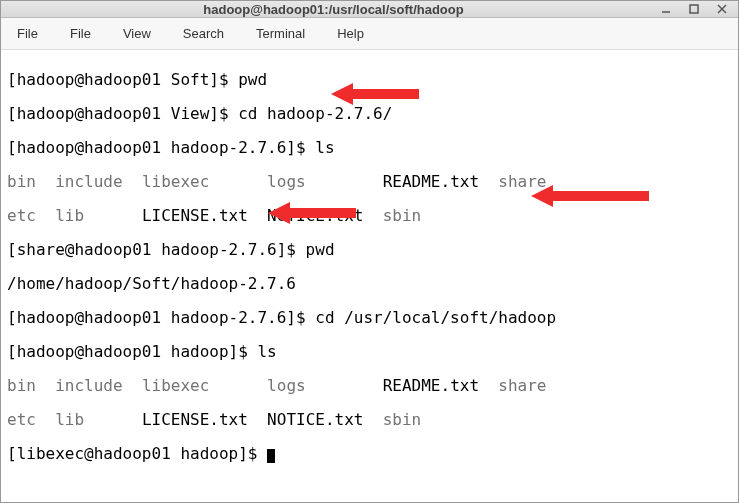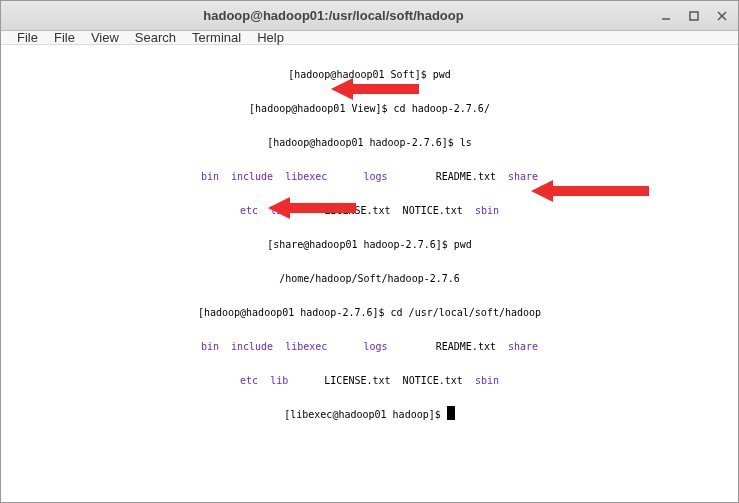--- a/index.html
+++ b/index.html
@@ -1,26 +1,26 @@
 <!DOCTYPE html>
 <html><head>
 <meta charset="utf-8">
 <style>
 * { margin: 0; padding: 0; box-sizing: border-box; }
 body { font-family: sans-serif; background: #f0f0f0; width: 739px; height: 503px; overflow: hidden; }
 .window { width: 739px; height: 503px; background: #fff; border: 1px solid #999; display: flex; flex-direction: column; position: relative; }
-.titlebar { height: 30px; background: linear-gradient(#e8e8e8,#d8d8d8); display: flex; align-items: center; border-bottom: 1px solid #bbb; padding: 0 8px; }
+.titlebar { height: 17px; background: linear-gradient(#e8e8e8,#d8d8d8); display: flex; align-items: center; border-bottom: 1px solid #bbb; padding: 0 8px; }
 .title { flex: 1; text-align: center; font-size: 13px; font-weight: bold; color: #444; }
 .winbtns { display: flex; gap: 12px; }
 .winbtn { width: 16px; height: 16px; display: flex; align-items: center; justify-content: center; font-size: 12px; color: #555; cursor: pointer; }
-.menubar { height: 14px; display: flex; align-items: center; padding: 0 8px; gap: 0; border-bottom: 1px solid #ddd; background: #f7f7f7; }
+.menubar { height: 32px; display: flex; align-items: center; padding: 0 8px; gap: 16px; border-bottom: 1px solid #ddd; background: #f7f7f7; }
 .menuitem { padding: 3px 8px; font-size: 13px; color: #333; cursor: pointer; }
-.terminal { flex: 1; background: #fff; padding: 4px 6px; font-family: "DejaVu Sans Mono","Courier New",monospace; font-size: 10px; line-height: 17px; color: #000; white-space: pre; overflow: hidden; position: relative; text-align: center; }
+.terminal { flex: 1; background: #fff; padding: 4px 6px; font-family: "DejaVu Sans Mono","Courier New",monospace; font-size: 16px; line-height: 17px; color: #000; white-space: pre; overflow: hidden; position: relative; }
 .line { white-space: pre; }
-.blue { color: #6d28d9; }
+.blue { color: #737373; }
 .cursor { display: inline-block; width: 8px; height: 14px; background: #000; vertical-align: text-bottom; }
 .arrow { position: absolute; pointer-events: none; }
 </style>
 </head>
 <body>
 
 <div class="window">
   <div class="titlebar">
     <div class="title">hadoop@hadoop01:/usr/local/soft/hadoop</div>
     <div class="winbtns">
@@ -54,20 +54,21 @@
 
   <div class="terminal">
 <div class="line">[hadoop@hadoop01 Soft]$ pwd</div>
 <div class="line">[hadoop@hadoop01 View]$ cd hadoop-2.7.6/</div>
 <div class="line">[hadoop@hadoop01 hadoop-2.7.6]$ ls</div>
 <div class="line"><span class="blue">bin</span>  <span class="blue">include</span>  <span class="blue">libexec</span>      <span class="blue">logs</span>        <span>README.txt</span>  <span class="blue">share</span></div>
 <div class="line"><span class="blue">etc</span>  <span class="blue">lib</span>      <span>LICENSE.txt</span>  <span>NOTICE.txt</span>  <span class="blue">sbin</span></div>
 <div class="line">[share@hadoop01 hadoop-2.7.6]$ pwd</div>
 <div class="line">/home/hadoop/Soft/hadoop-2.7.6</div>
 <div class="line">[hadoop@hadoop01 hadoop-2.7.6]$ cd /usr/local/soft/hadoop</div>
+<div class="line">[hadoop@hadoop01 hadoop]$ ls</div>
 <div class="line"><span class="blue">bin</span>  <span class="blue">include</span>  <span class="blue">libexec</span>      <span class="blue">logs</span>        <span>README.txt</span>  <span class="blue">share</span></div>
 <div class="line"><span class="blue">etc</span>  <span class="blue">lib</span>      <span>LICENSE.txt</span>  <span>NOTICE.txt</span>  <span class="blue">sbin</span></div>
 <div class="line"><span>[libexec@hadoop01 hadoop]$ </span><span class="cursor"></span></div>
 
     <svg class="arrow" style="left:330px; top:29px;" width="90" height="30" viewBox="0 0 90 30">
       <polygon points="0,15 22,4 22,10 88,10 88,20 22,20 22,26" fill="#ef2b2b"></polygon>
     </svg>
     <svg class="arrow" style="left:530px; top:131px;" width="120" height="30" viewBox="0 0 120 30">
       <polygon points="0,15 22,4 22,10 118,10 118,20 22,20 22,26" fill="#ef2b2b"></polygon>
     </svg>

